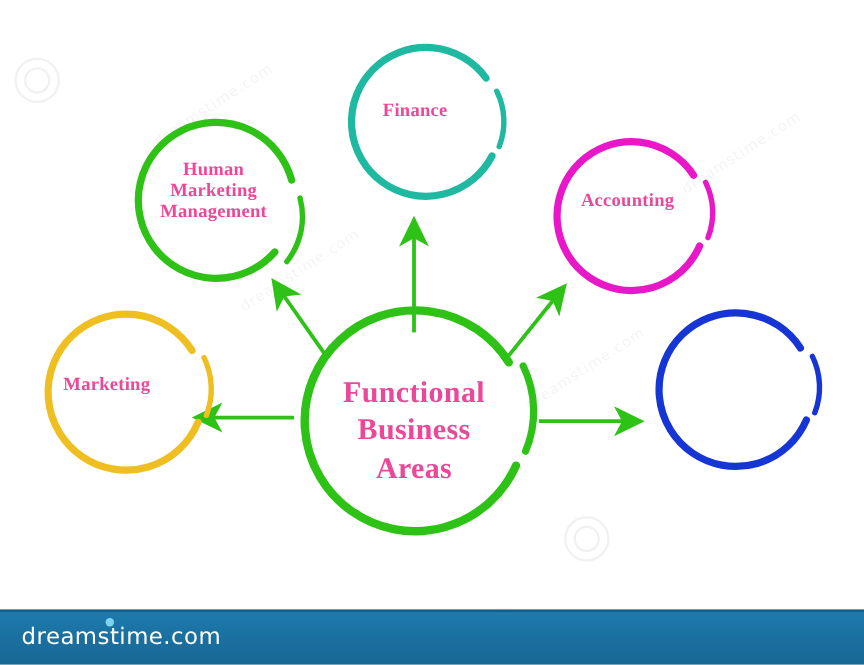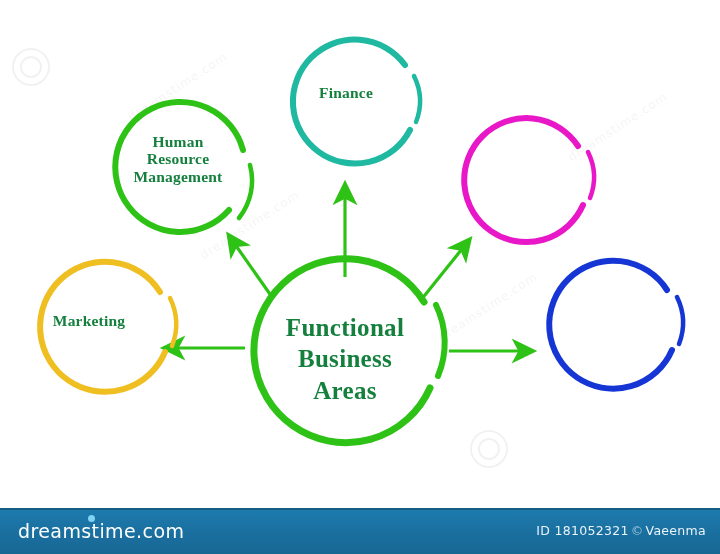--- a/index.html
+++ b/index.html
@@ -35,21 +35,21 @@
     top: 0;
     width: 720px;
     height: 508px;
     display: block;
   }
   .node-label {
     position: absolute;
     text-align: center;
     font-family: "Liberation Serif", serif;
     font-weight: bold;
-    color: #15803d;
+    color: #ec4899;
     line-height: 1.12;
     letter-spacing: 0.2px;
     pointer-events: none;
     white-space: pre-line;
   }
   .node-label.small { font-size: 15.5px; }
   .node-label.center {
     font-size: 25px;
     line-height: 1.25;
     letter-spacing: 0.3px;
@@ -200,33 +200,31 @@
                  A 65,65 0 1 0 165,352" fill="none" stroke="#efbf22" stroke-width="6" stroke-linecap="round"></path>
         <path d="M 170,298 A 60,60 0 0 1 172,346" fill="none" stroke="#efbf22" stroke-width="4.5" stroke-linecap="round"></path>
       </g>
     </svg>
 
     <div class="node-label center" style="left:245px; top:312px; width:200px;">Functional
 Business
 Areas</div>
 
     <div class="node-label small" style="left:108px; top:133px; width:140px;">Human
-Resource
+Marketing
 Management</div>
 
     <div class="node-label small" style="left:288px; top:84px; width:116px;">Finance</div>
 
+    <div class="node-label small" style="left:453px; top:159px; width:140px;">Accounting</div>
 
 
     <div class="node-label small" style="left:25px; top:312px; width:128px;font-family:Liberation Serif, serif;">Marketing</div>
   </div>
 
   <div id="footer-bar">
     <div id="brand">
       <span>dreamstime.com</span>
       <span class="dot"></span>
     </div>
-    <div id="credit">
-      <span>ID 181052321</span><span class="copy">©</span><span>Vaeenma</span>
-    </div>
   </div>
 
 </div>
 
 </body></html>

